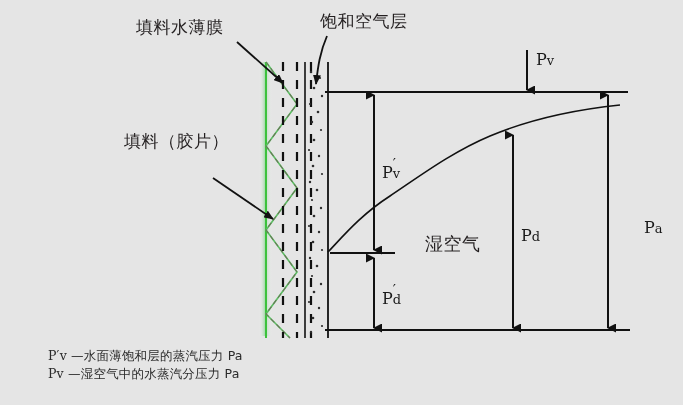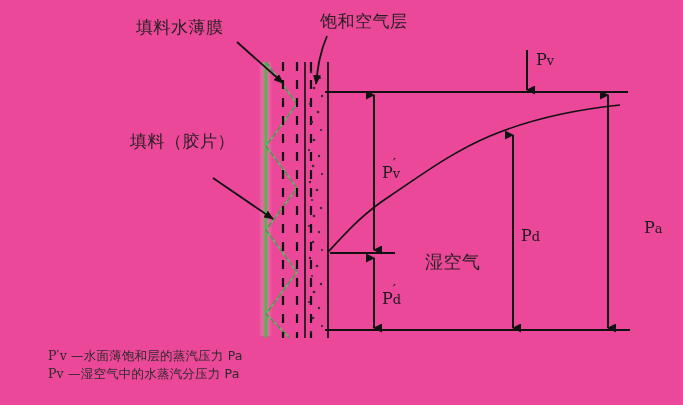--- a/index.html
+++ b/index.html
@@ -7,21 +7,21 @@
     padding: 0;
     background: #ffffff;
   }
   body {
     font-family: "Liberation Sans", sans-serif;
   }
   #stage {
     position: relative;
     width: 683px;
     height: 405px;
-    background: #ec4899;
+    background: #e5e5e5;
     overflow: hidden;
   }
   #diagram-svg {
     position: absolute;
     left: 0;
     top: 0;
   }
   .cn-label {
     position: absolute;
     font-family: "DejaVu Sans", "Liberation Sans", sans-serif;
@@ -161,23 +161,23 @@
     <path d="M327,36 C320,52 318,66 316,84" fill="none" stroke="#111111" stroke-width="1.8" marker-end="url(#leadArrow)"></path>
 
     <line x1="213" y1="178" x2="273" y2="219" stroke="#111111" stroke-width="1.8" marker-end="url(#leadArrow)"></line>
 
   </svg>
 
   <div class="cn-label" style="left:136px; top:16px;">填料水薄膜</div>
 
   <div class="cn-label" style="left:320px; top:10px;">饱和空气层</div>
 
-  <div class="cn-label" style="left:130px; top:130px;">填料（胶片）</div>
-
-  <div class="cn-label" style="left:425px; top:250px; font-size:18px;">湿空气</div>
+  <div class="cn-label" style="left:124px; top:130px;">填料（胶片）</div>
+
+  <div class="cn-label" style="left:425px; top:232px; font-size:18px;">湿空气</div>
 
   <div class="sym-label" style="left:536px; top:50px;">
     <span>P</span><span class="sub">v</span>
   </div>
 
   <div class="sym-label" style="left:382px; top:163px;">
     <span class="prime">P</span><span class="sub">v</span>
   </div>
 
   <div class="sym-label" style="left:382px; top:289px;">

